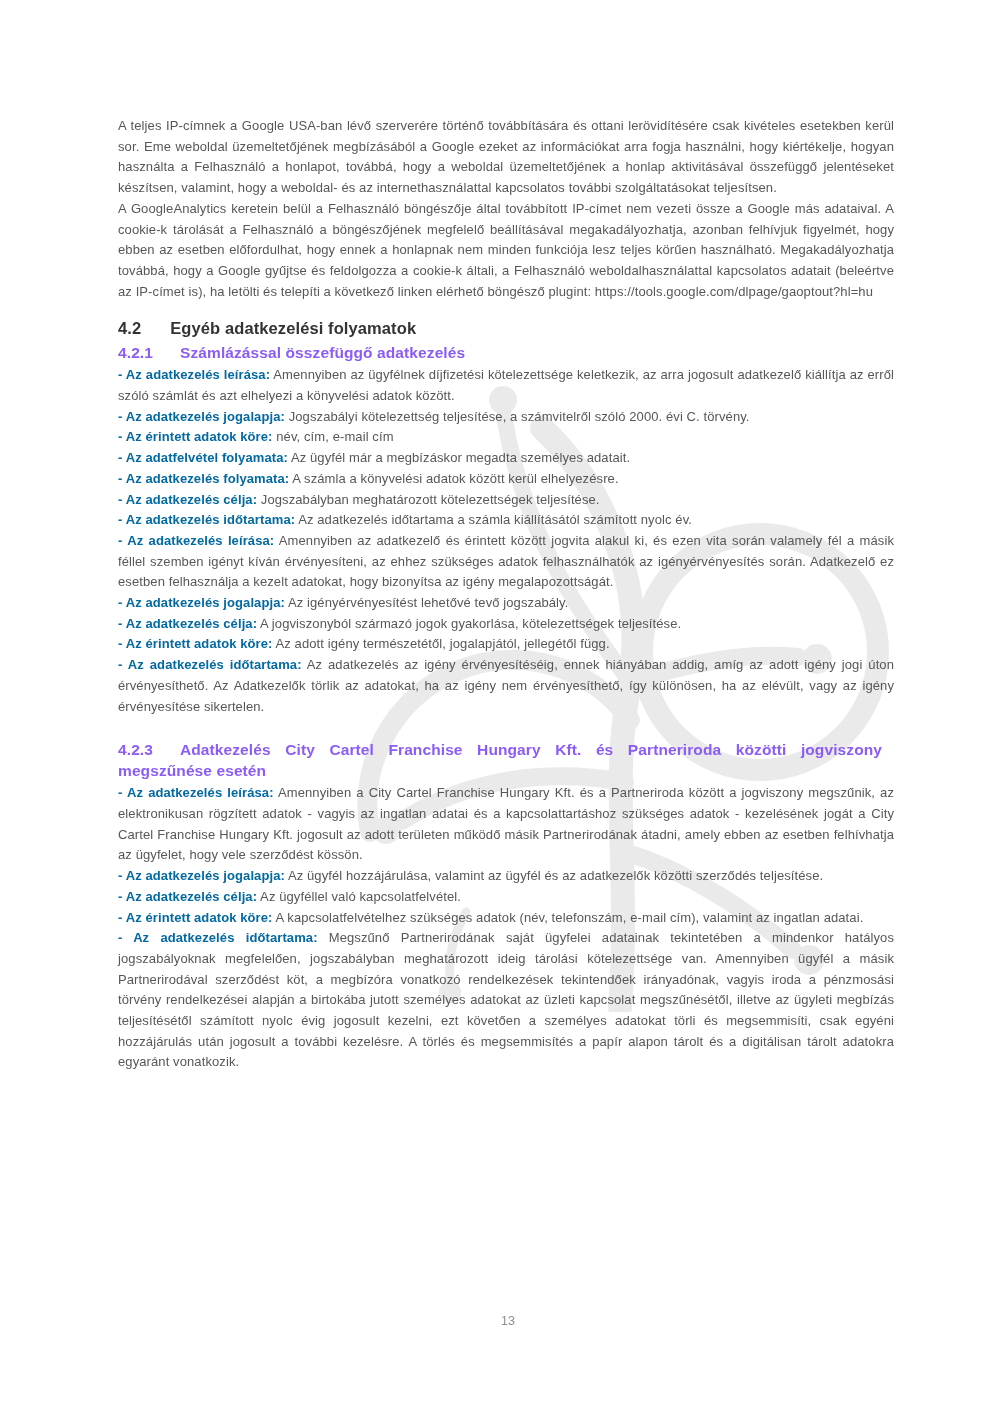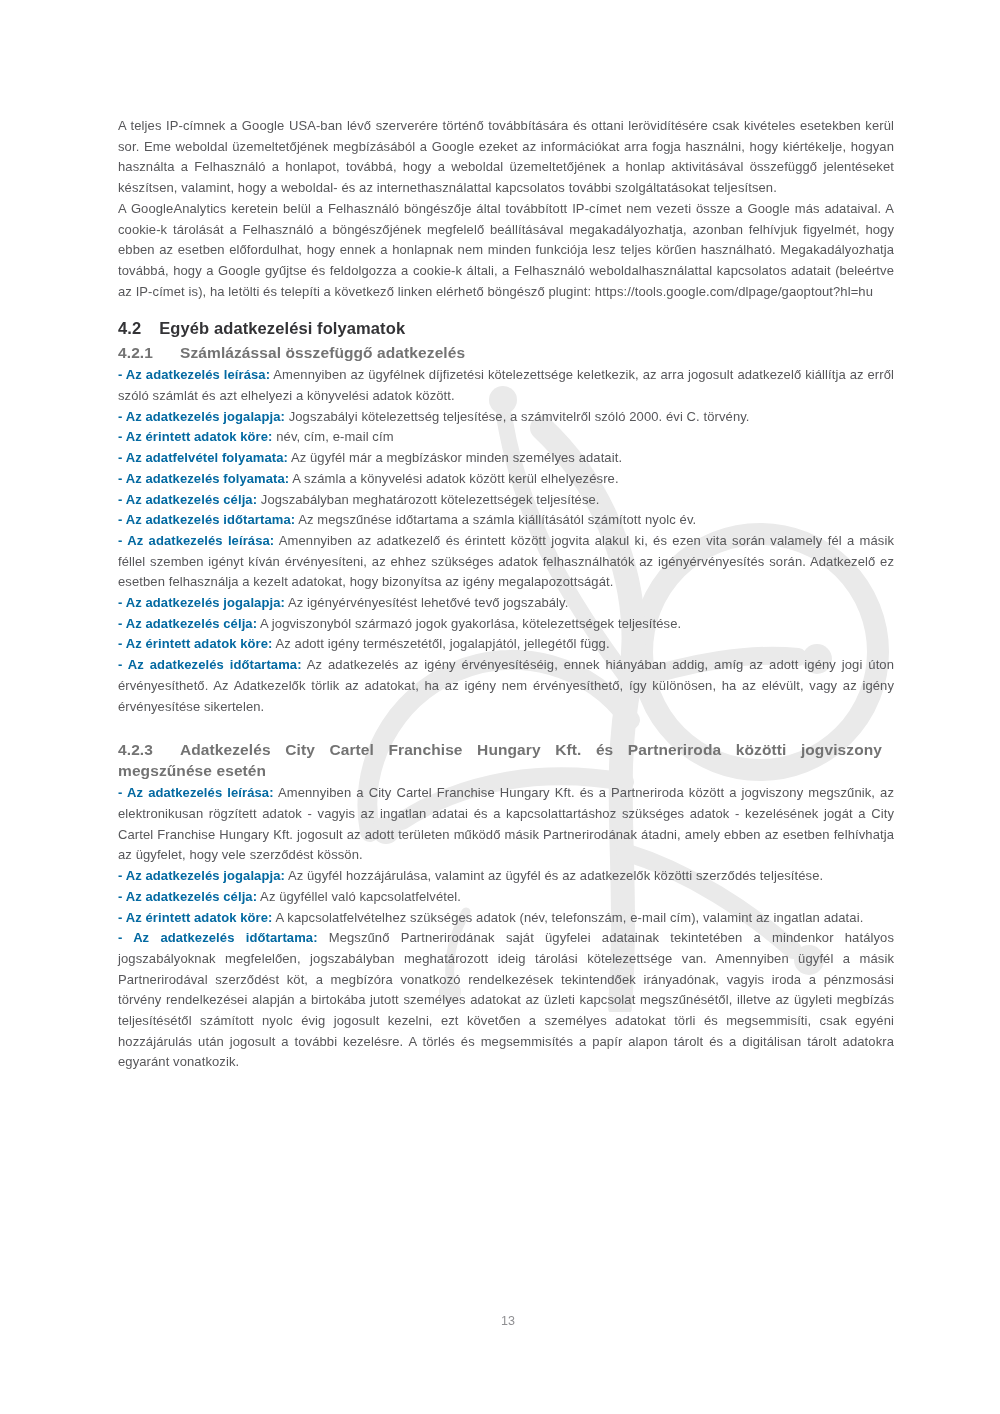--- a/index.html
+++ b/index.html
@@ -38,26 +38,26 @@
     color:#0369a1;
     font-weight:bold;
   }
   .h-main {
     margin:17px 0 4px 0;
     font-size:16.5px;
     font-weight:bold;
     color:#333336;
     letter-spacing:0.1px;
   }
-  .h-main .hnum { margin-right:18px; }
+  .h-main .hnum { margin-right:29px; }
   .h-sub {
     margin:0 12px 2px 0;
     font-size:15.5px;
     font-weight:bold;
-    color:#737373;
+    color:#8b5cf6;
     letter-spacing:0.1px;
     line-height:21px;
   }
   .h-sub .hnum { margin-right:27px; }
   .h-sub.justify { text-align:justify; }
   .gap-top { margin-top:22px; }
   .footer {
     position:absolute;
     top:1314px; left:8px;
     width:1000px;
@@ -97,24 +97,24 @@
       <span class="hnum">4.2</span><span>Egyéb adatkezelési folyamatok</span>
     </div>
 
     <div class="h-sub">
       <span class="hnum">4.2.1</span><span>Számlázással összefüggő adatkezelés</span>
     </div>
 
     <p class="item"><b>- Az adatkezelés leírása:</b> <span>Amennyiben az ügyfélnek díjfizetési kötelezettsége keletkezik, az arra jogosult adatkezelő kiállítja az erről szóló számlát és azt elhelyezi a könyvelési adatok között.</span></p>
     <p class="item"><b>- Az adatkezelés jogalapja:</b> <span>Jogszabályi kötelezettség teljesítése, a számvitelről szóló 2000. évi C. törvény.</span></p>
     <p class="item"><b>- Az érintett adatok köre:</b> <span>név, cím, e-mail cím</span></p>
-    <p class="item"><b>- Az adatfelvétel folyamata:</b> <span>Az ügyfél már a megbízáskor minden személyes adatait.</span></p>
+    <p class="item"><b>- Az adatfelvétel folyamata:</b> <span>Az ügyfél már a megbízáskor megadta személyes adatait.</span></p>
     <p class="item"><b>- Az adatkezelés folyamata:</b> <span>A számla a könyvelési adatok között kerül elhelyezésre.</span></p>
     <p class="item"><b>- Az adatkezelés célja:</b> <span>Jogszabályban meghatározott kötelezettségek teljesítése.</span></p>
-    <p class="item"><b>- Az adatkezelés időtartama:</b> <span>Az megszűnése időtartama a számla kiállításától számított nyolc év.</span></p>
+    <p class="item"><b>- Az adatkezelés időtartama:</b> <span>Az adatkezelés időtartama a számla kiállításától számított nyolc év.</span></p>
 
 
     <p class="item"><b>- Az adatkezelés leírása:</b> <span>Amennyiben az adatkezelő és érintett között jogvita alakul ki, és ezen vita során valamely fél a másik féllel szemben igényt kíván érvényesíteni, az ehhez szükséges adatok felhasználhatók az igényérvényesítés során. Adatkezelő ez esetben felhasználja a kezelt adatokat, hogy bizonyítsa az igény megalapozottságát.</span></p>
     <p class="item"><b>- Az adatkezelés jogalapja:</b> <span>Az igényérvényesítést lehetővé tevő jogszabály.</span></p>
     <p class="item"><b>- Az adatkezelés célja:</b> <span>A jogviszonyból származó jogok gyakorlása, kötelezettségek teljesítése.</span></p>
     <p class="item"><b>- Az érintett adatok köre:</b> <span>Az adott igény természetétől, jogalapjától, jellegétől függ.</span></p>
     <p class="item"><b>- Az adatkezelés időtartama:</b> <span>Az adatkezelés az igény érvényesítéséig, ennek hiányában addig, amíg az adott igény jogi úton érvényesíthető. Az Adatkezelők törlik az adatokat, ha az igény nem érvényesíthető, így különösen, ha az elévült, vagy az igény érvényesítése sikertelen.</span></p>
 
     <div class="h-sub gap-top justify">
       <span class="hnum">4.2.3</span><span>Adatkezelés City Cartel Franchise Hungary Kft. és Partneriroda közötti jogviszony megszűnése esetén</span>

